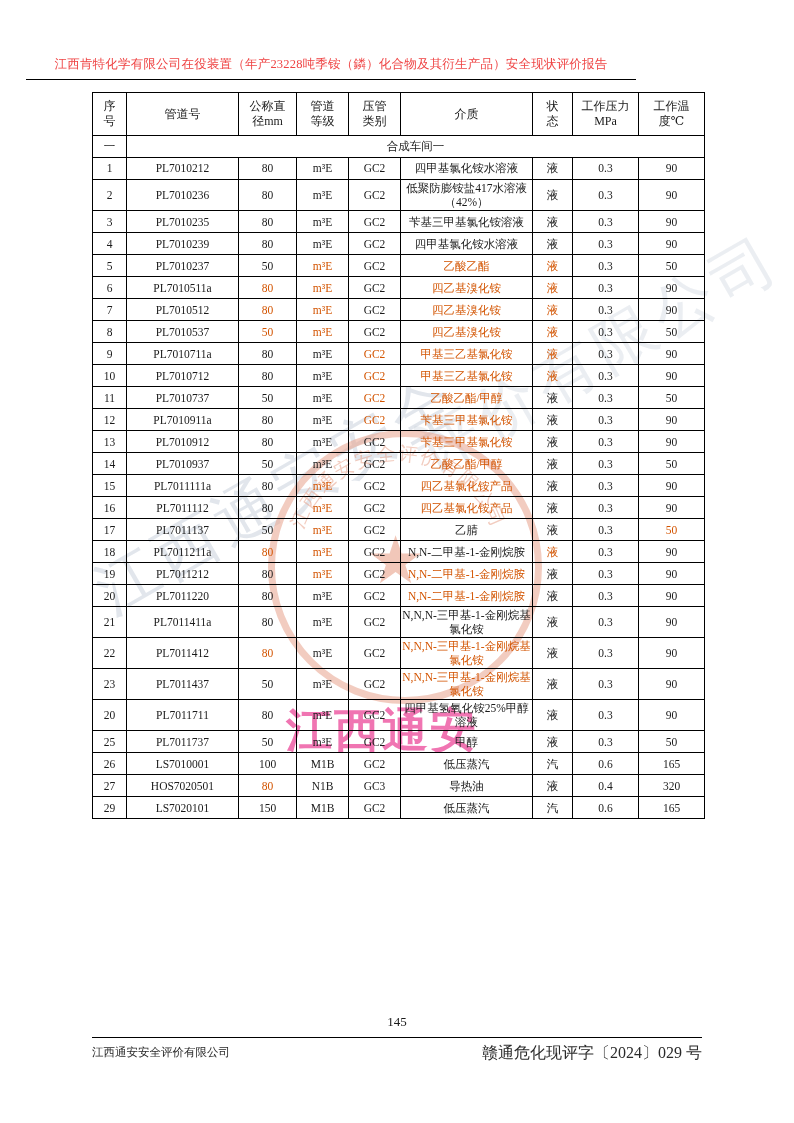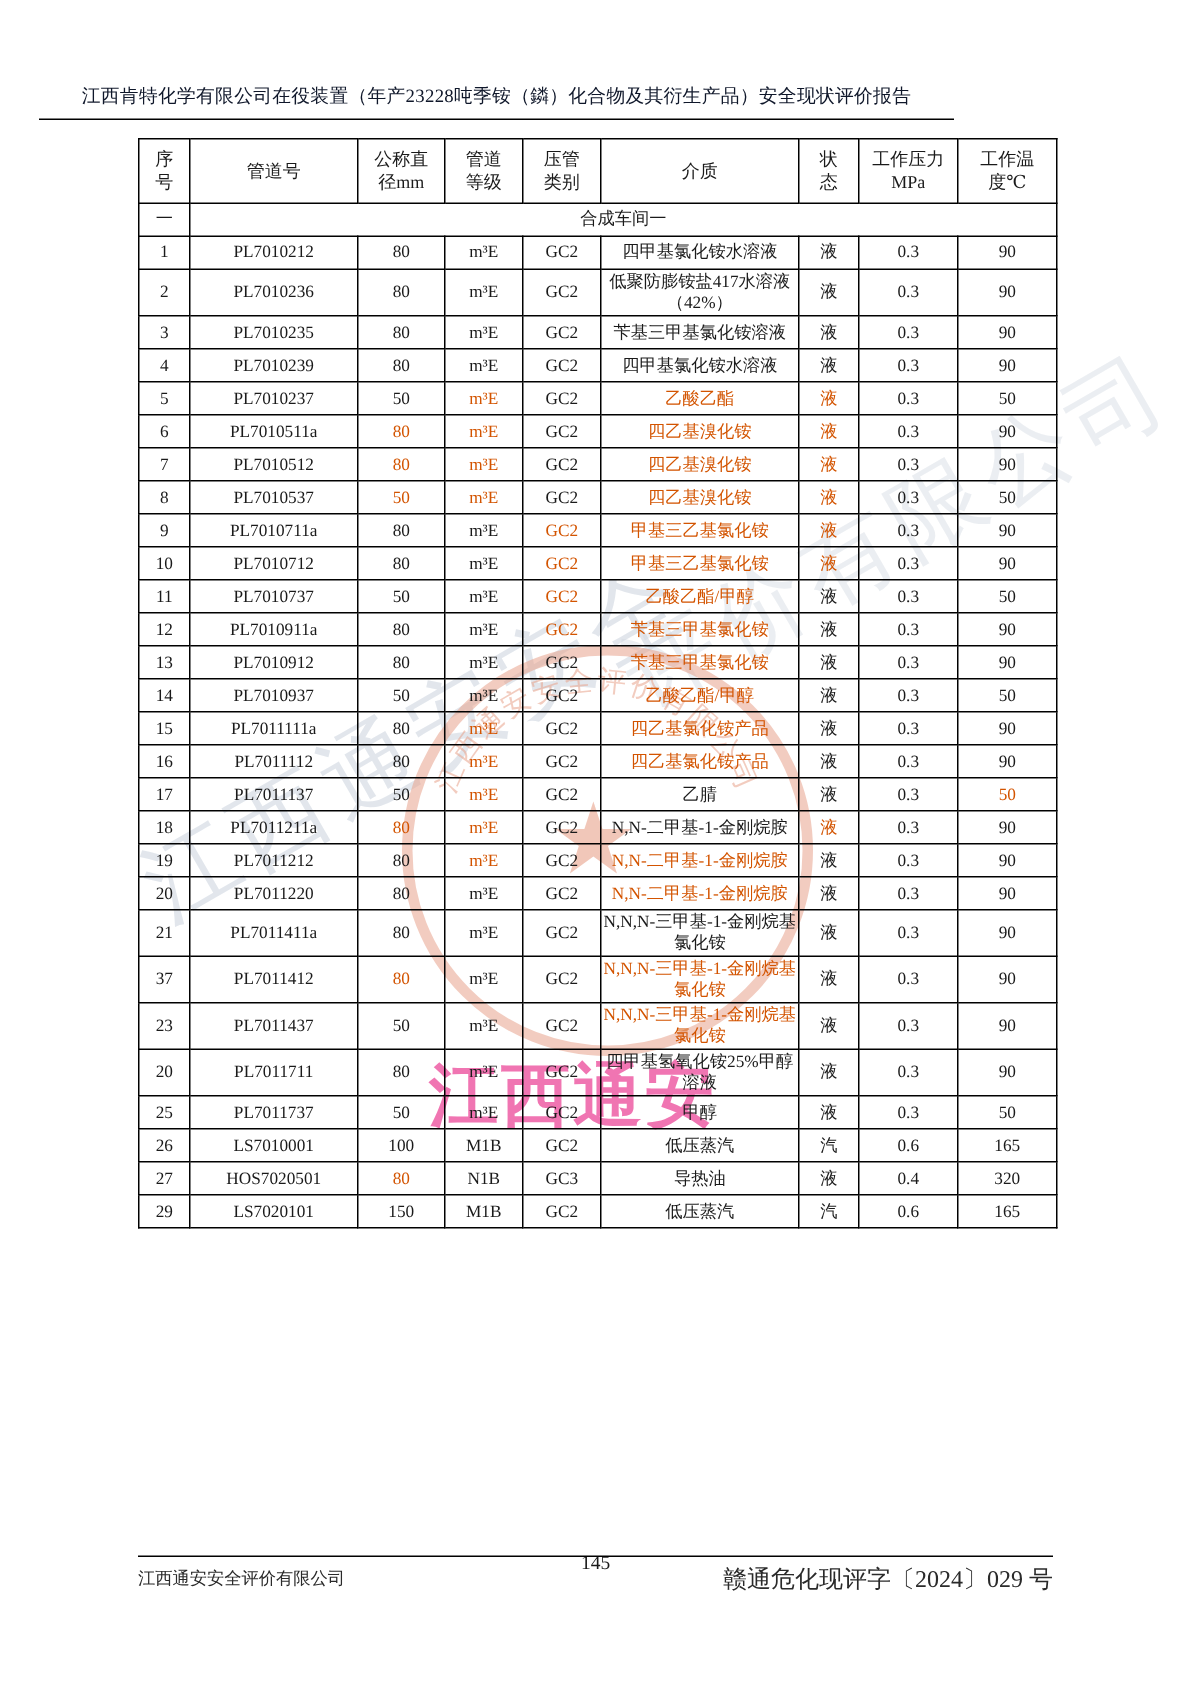--- a/index.html
+++ b/index.html
@@ -24,37 +24,36 @@
   }
   
   .doc-header {
     position: absolute;
     top: 56px;
     left: 0;
     width: 662px;
     text-align: center;
     font-size: 12.5px;
     letter-spacing: 0.2px;
-    color: #0f172a;
+    color: #ef4444;
   }
   .doc-header .hdr-rule {
     margin: 6px auto 0 auto;
     width: 610px;
     height: 1px;
     background: #000;
   }
   
   .page-number {
     position: absolute;
     top: 1014px;
     left: 0;
     width: 794px;
     text-align: center;
     font-size: 13px;
-    margin-top: 20px;
   }
   .doc-footer {
     position: absolute;
     top: 1043px;
     left: 92px;
     width: 610px;
     font-size: 11.5px;
     color: #2a2a2a;
   }
   .doc-footer .ftr-rule {
@@ -506,21 +505,21 @@
             <td>PL7011411a</td>
             <td>80</td>
             <td>m³E</td>
             <td>GC2</td>
             <td>N,N,N-三甲基-1-金刚烷基氯化铵</td>
             <td>液</td>
             <td>0.3</td>
             <td>90</td>
           </tr>
           <tr class="tall">
-            <td>37</td>
+            <td>22</td>
             <td>PL7011412</td>
             <td class="ink-orange">80</td>
             <td>m³E</td>
             <td>GC2</td>
             <td class="ink-orange">N,N,N-三甲基-1-金刚烷基氯化铵</td>
             <td>液</td>
             <td>0.3</td>
             <td>90</td>
           </tr>
           <tr class="tall">

